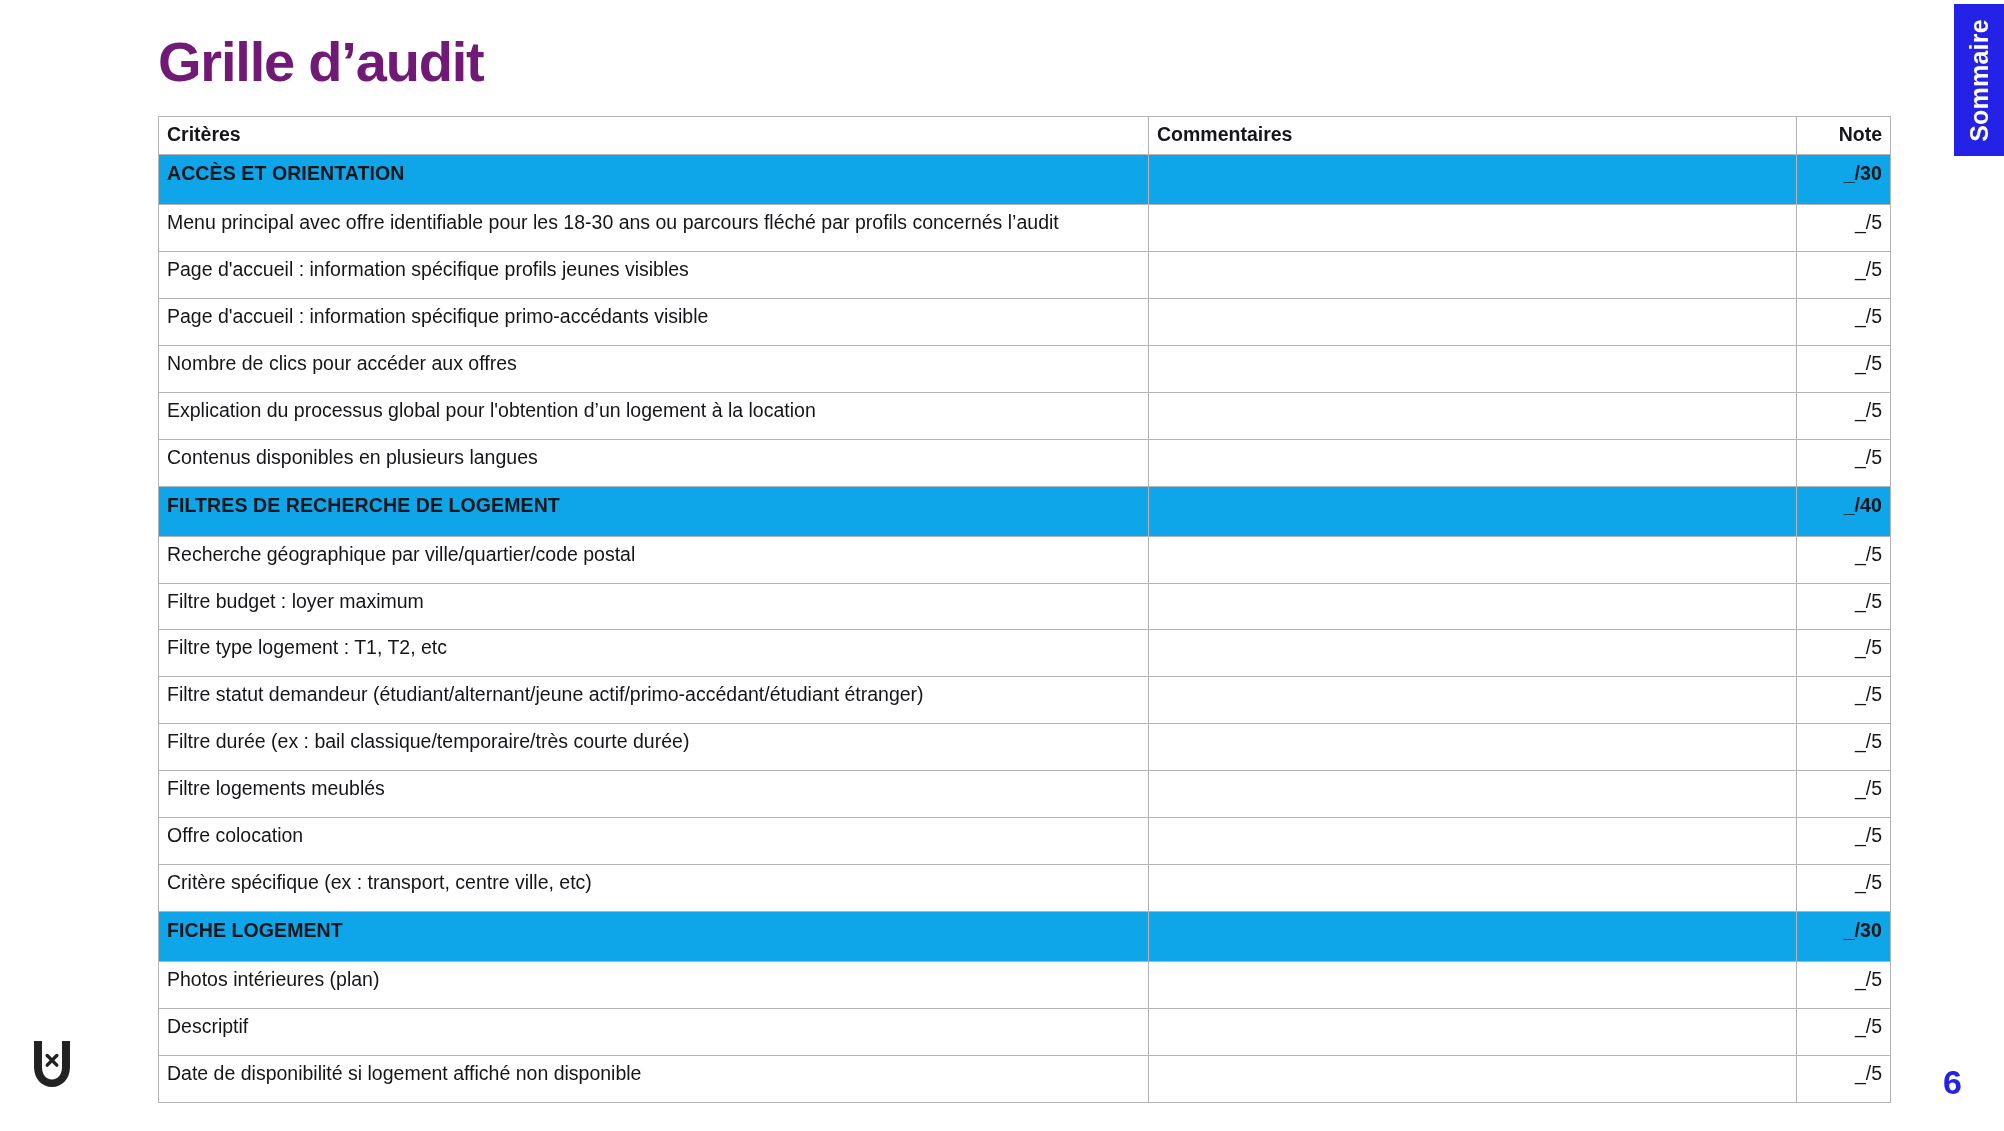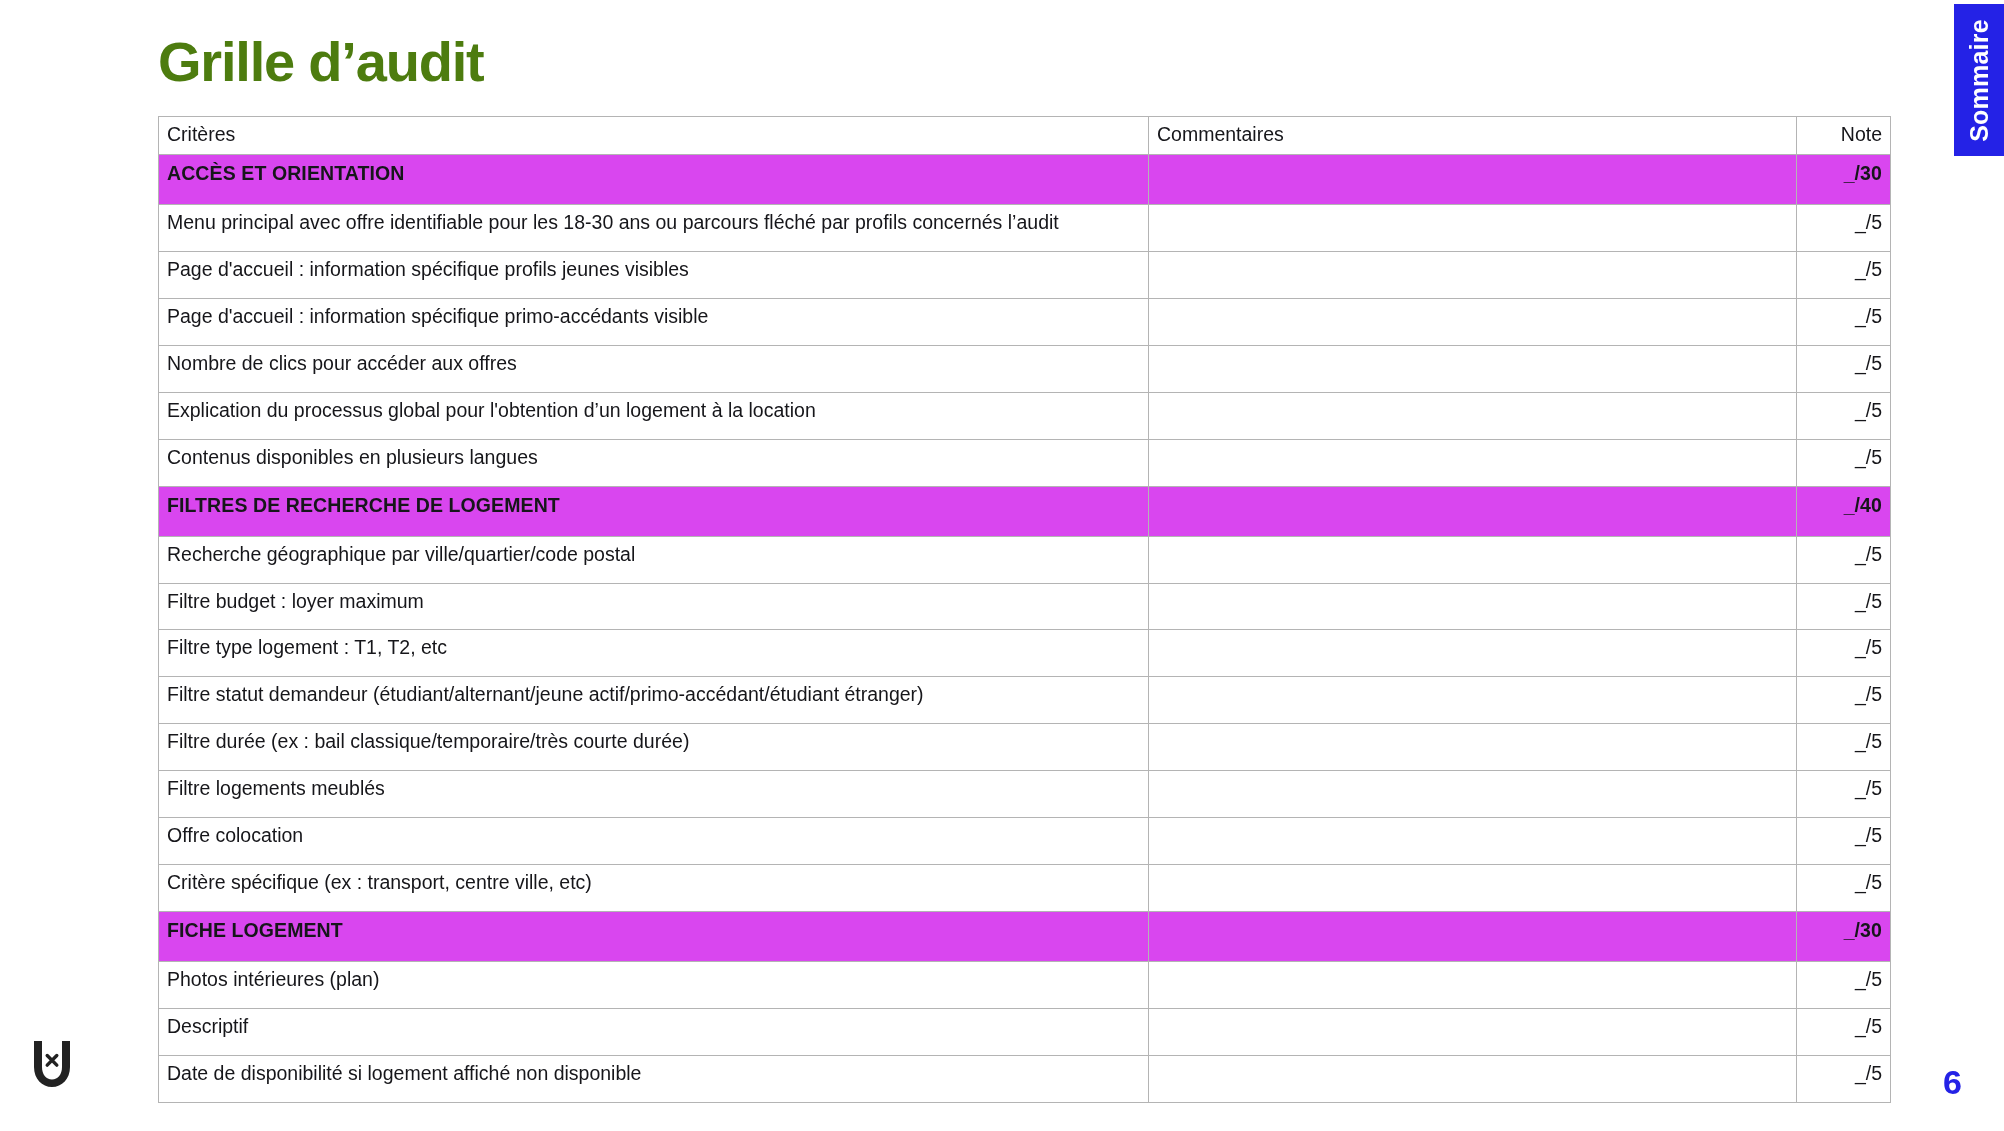--- a/index.html
+++ b/index.html
@@ -19,21 +19,21 @@
 
   
   .page-title {
     position: absolute;
     left: 158px;
     top: 34px;
     font-size: 56px;
     font-weight: 700;
     letter-spacing: -1.2px;
     line-height: 1;
-    color: #4d7c0f;
+    color: #701a75;
     white-space: nowrap;
   }
 
   
   .audit-table-wrap {
     position: absolute;
     left: 158px;
     top: 116px;
     width: 1732px;
   }
@@ -50,31 +50,31 @@
     line-height: 1.28;
     vertical-align: top;
     color: #16161a;
     background: #ffffff;
   }
   col.col-crit { width: 990px; }
   col.col-comm { width: 648px; }
   col.col-note { width: 94px; }
 
   thead th {
-    font-weight: 400;
+    font-weight: 700;
     font-size: 19.5px;
     padding-top: 6px;
     padding-bottom: 22px;
   }
   thead th.th-crit { text-align: left; }
   thead th.th-comm { text-align: left; }
   thead th.th-note { text-align: right; }
 
   tr.section-row > td {
-    background: #d946ef;
+    background: #0ea5e9;
     font-weight: 700;
     letter-spacing: 0.1px;
     padding-top: 6px;
     padding-bottom: 18px;
   }
   tr.section-row > td.note-cell {
     font-weight: 700;
     margin-left: 36px;
   }
 

